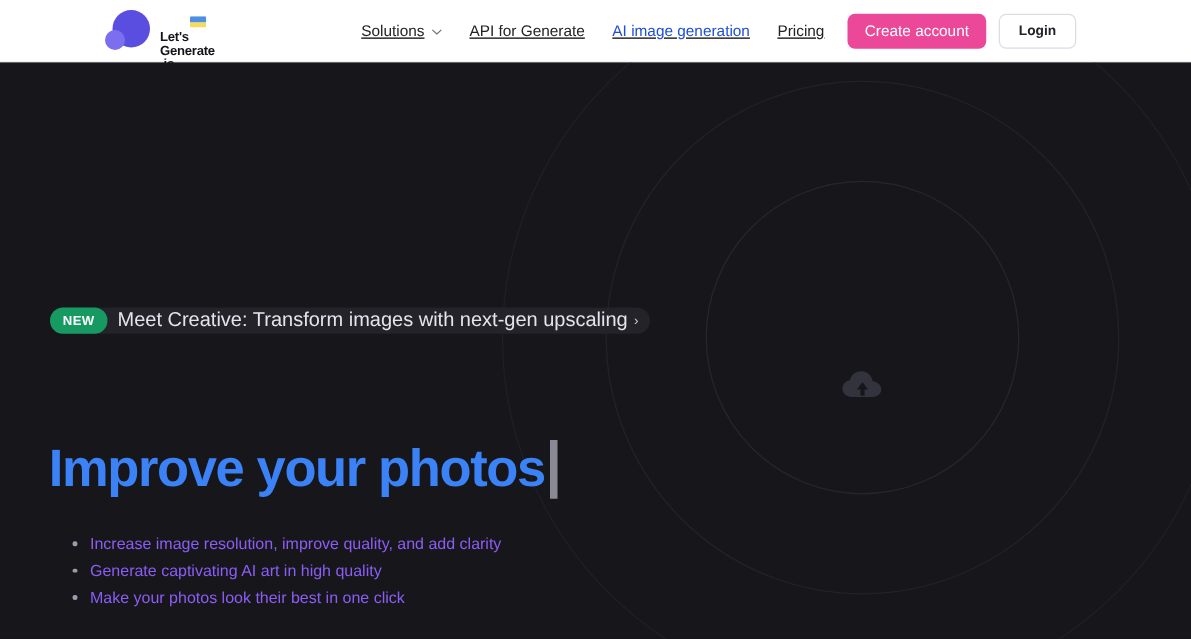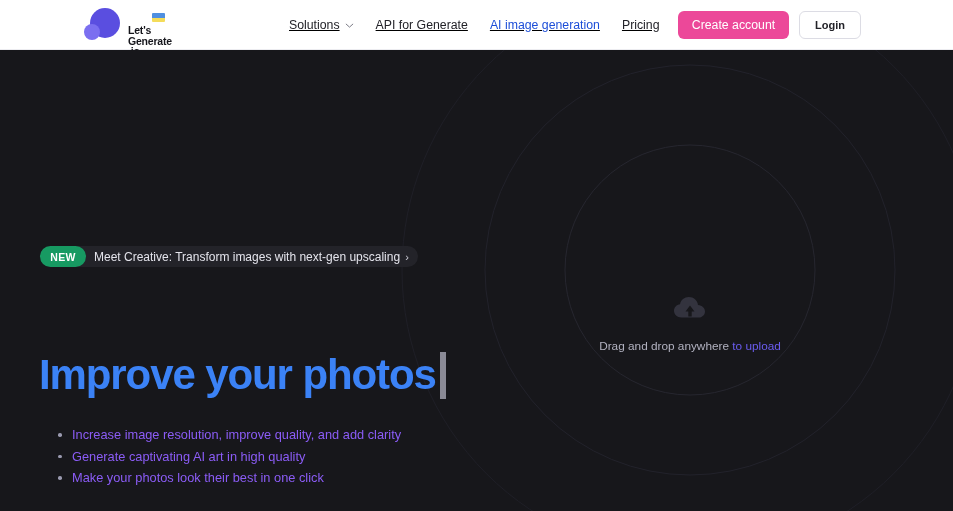--- a/index.html
+++ b/index.html
@@ -86,21 +86,21 @@
     height:21px; border-radius:11px;
     background:#232329;
     display:flex; align-items:center; padding:0 9px 0 0; gap:8px;margin-top:20px;
   }
   .badge .pill{
     height:21px; min-width:46px; border-radius:11px;
     background:#179a62; color:#fff;
     font-size:10.5px; font-weight:bold; letter-spacing:.3px;
     display:flex; align-items:center; justify-content:center;
   }
-  .badge .btxt{ font-size:12px; color:#e4e4ec; }
+  .badge .btxt{ font-size:16px; color:#e4e4ec; }
   .badge .barrow{ font-size:11px; color:#d0d0da; margin-left:-3px; }
 
   .h1{
     position:absolute; left:39px; top:205px;
     font-size:42px; font-weight:bold; color:#fdfdfd;
     letter-spacing:-1.1px; line-height:48px; white-space:nowrap;
   }
   .h2wrap{
     position:absolute; left:39px; top:301px;
     display:flex; align-items:center;
@@ -215,18 +215,15 @@
   </ul>
 
   <div class="dropzone">
     <span class="cloud-icon">
       <svg width="34" height="24" viewBox="0 0 34 24">
         <path d="M8.5 21.5 C4 21.5 1 18.5 1 14.8 C1 11.4 3.6 8.6 7 8.2 C7.8 4 11.4 1 15.9 1 C20.6 1 24.5 4.4 25 8.9 C29.2 9.3 32 12 32 15.4 C32 18.8 29.1 21.5 25.4 21.5 Z" fill="#33333e"></path>
         <path d="M17 9.5 L21.5 15.5 L12.5 15.5 Z" fill="#17171b"></path>
         <rect x="15.3" y="14.5" width="3.4" height="6" fill="#17171b"></rect>
       </svg>
     </span>
-    <div class="drop-text">
-      <span>Drag and drop anywhere </span><span class="lnk">to upload</span>
-    </div>
   </div>
 
 </div>
 
 </body></html>

